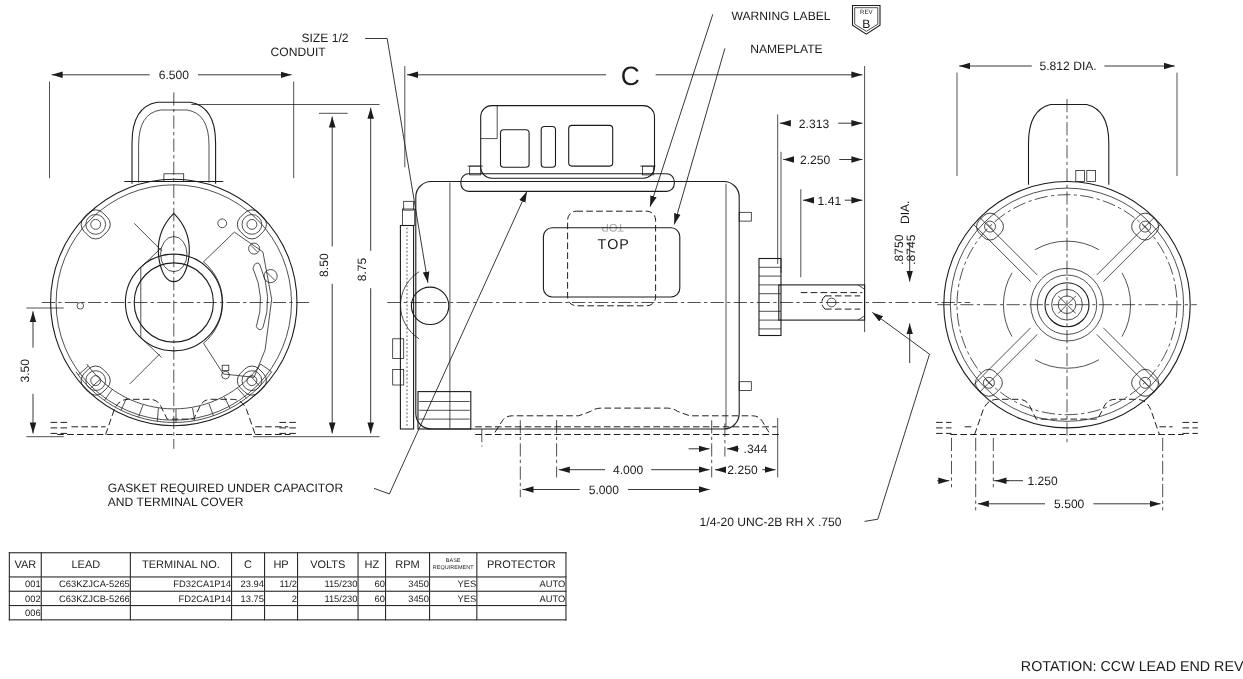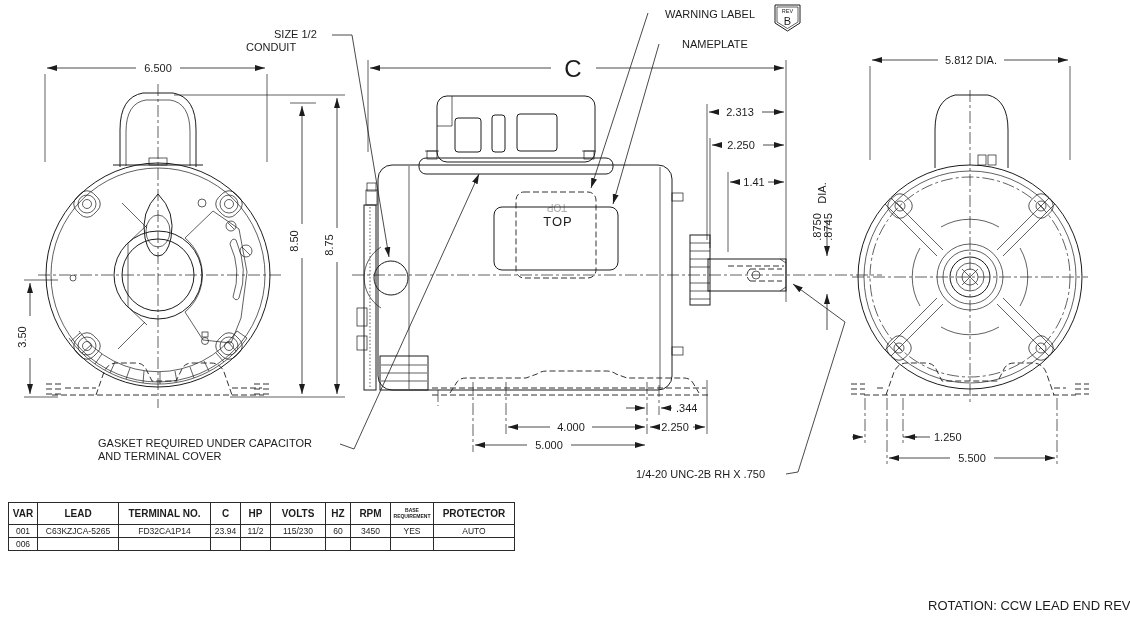--- a/index.html
+++ b/index.html
@@ -16,22 +16,22 @@
   .tc{font-size:11px;text-anchor:middle;}
   .tbig{font-size:24px;text-anchor:middle;}
   .ttop{font-size:13px;text-anchor:middle;letter-spacing:1px;}
   .tmir{font-size:10px;text-anchor:middle;fill:#a7a7a7;}
   .trev{font-size:5.5px;text-anchor:middle;}
   .trevb{font-size:11px;text-anchor:middle;}
   
   #spec{position:absolute;left:8px;top:502px;border-collapse:collapse;table-layout:fixed;}
   #spec th,#spec td{border:1px solid #2a2a2a;padding:0;text-align:center;overflow:hidden;
                     font-family:"Liberation Sans", sans-serif;white-space:nowrap;}
-  #spec th{font-size:10px;font-weight:bold;height:21px;}
-  #spec td{font-size:8.5px;height:12px;}
+  #spec th{font-size:10px;font-weight:normal;height:21px;}
+  #spec td{font-size:8.5px;height:12px;text-align:right;}
   #spec th.small{font-size:5px;line-height:1.1;}
   #rotnote{position:absolute;left:928px;top:598px;width:190px;font-size:13px;
            font-family:"Liberation Sans", sans-serif;white-space:nowrap;}
 </style>
 </head>
 <body>
 
 <div id="stage">
 
 <svg width="1130" height="495" viewBox="0 0 1130 495">
@@ -388,20 +388,32 @@
       <td>FD32CA1P14</td>
       <td>23.94</td>
       <td>11/2</td>
       <td>115/230</td>
       <td>60</td>
       <td>3450</td>
       <td>YES</td>
       <td>AUTO</td>
     </tr>
     <tr>
+      <td>002</td>
+      <td>C63KZJCB-5266</td>
+      <td>FD2CA1P14</td>
+      <td>13.75</td>
+      <td>2</td>
+      <td>115/230</td>
+      <td>60</td>
+      <td>3450</td>
+      <td>YES</td>
+      <td>AUTO</td>
+    </tr>
+    <tr>
       <td>006</td>
       <td></td>
       <td></td>
       <td></td>
       <td></td>
       <td></td>
       <td></td>
       <td></td>
       <td></td>
       <td></td>

